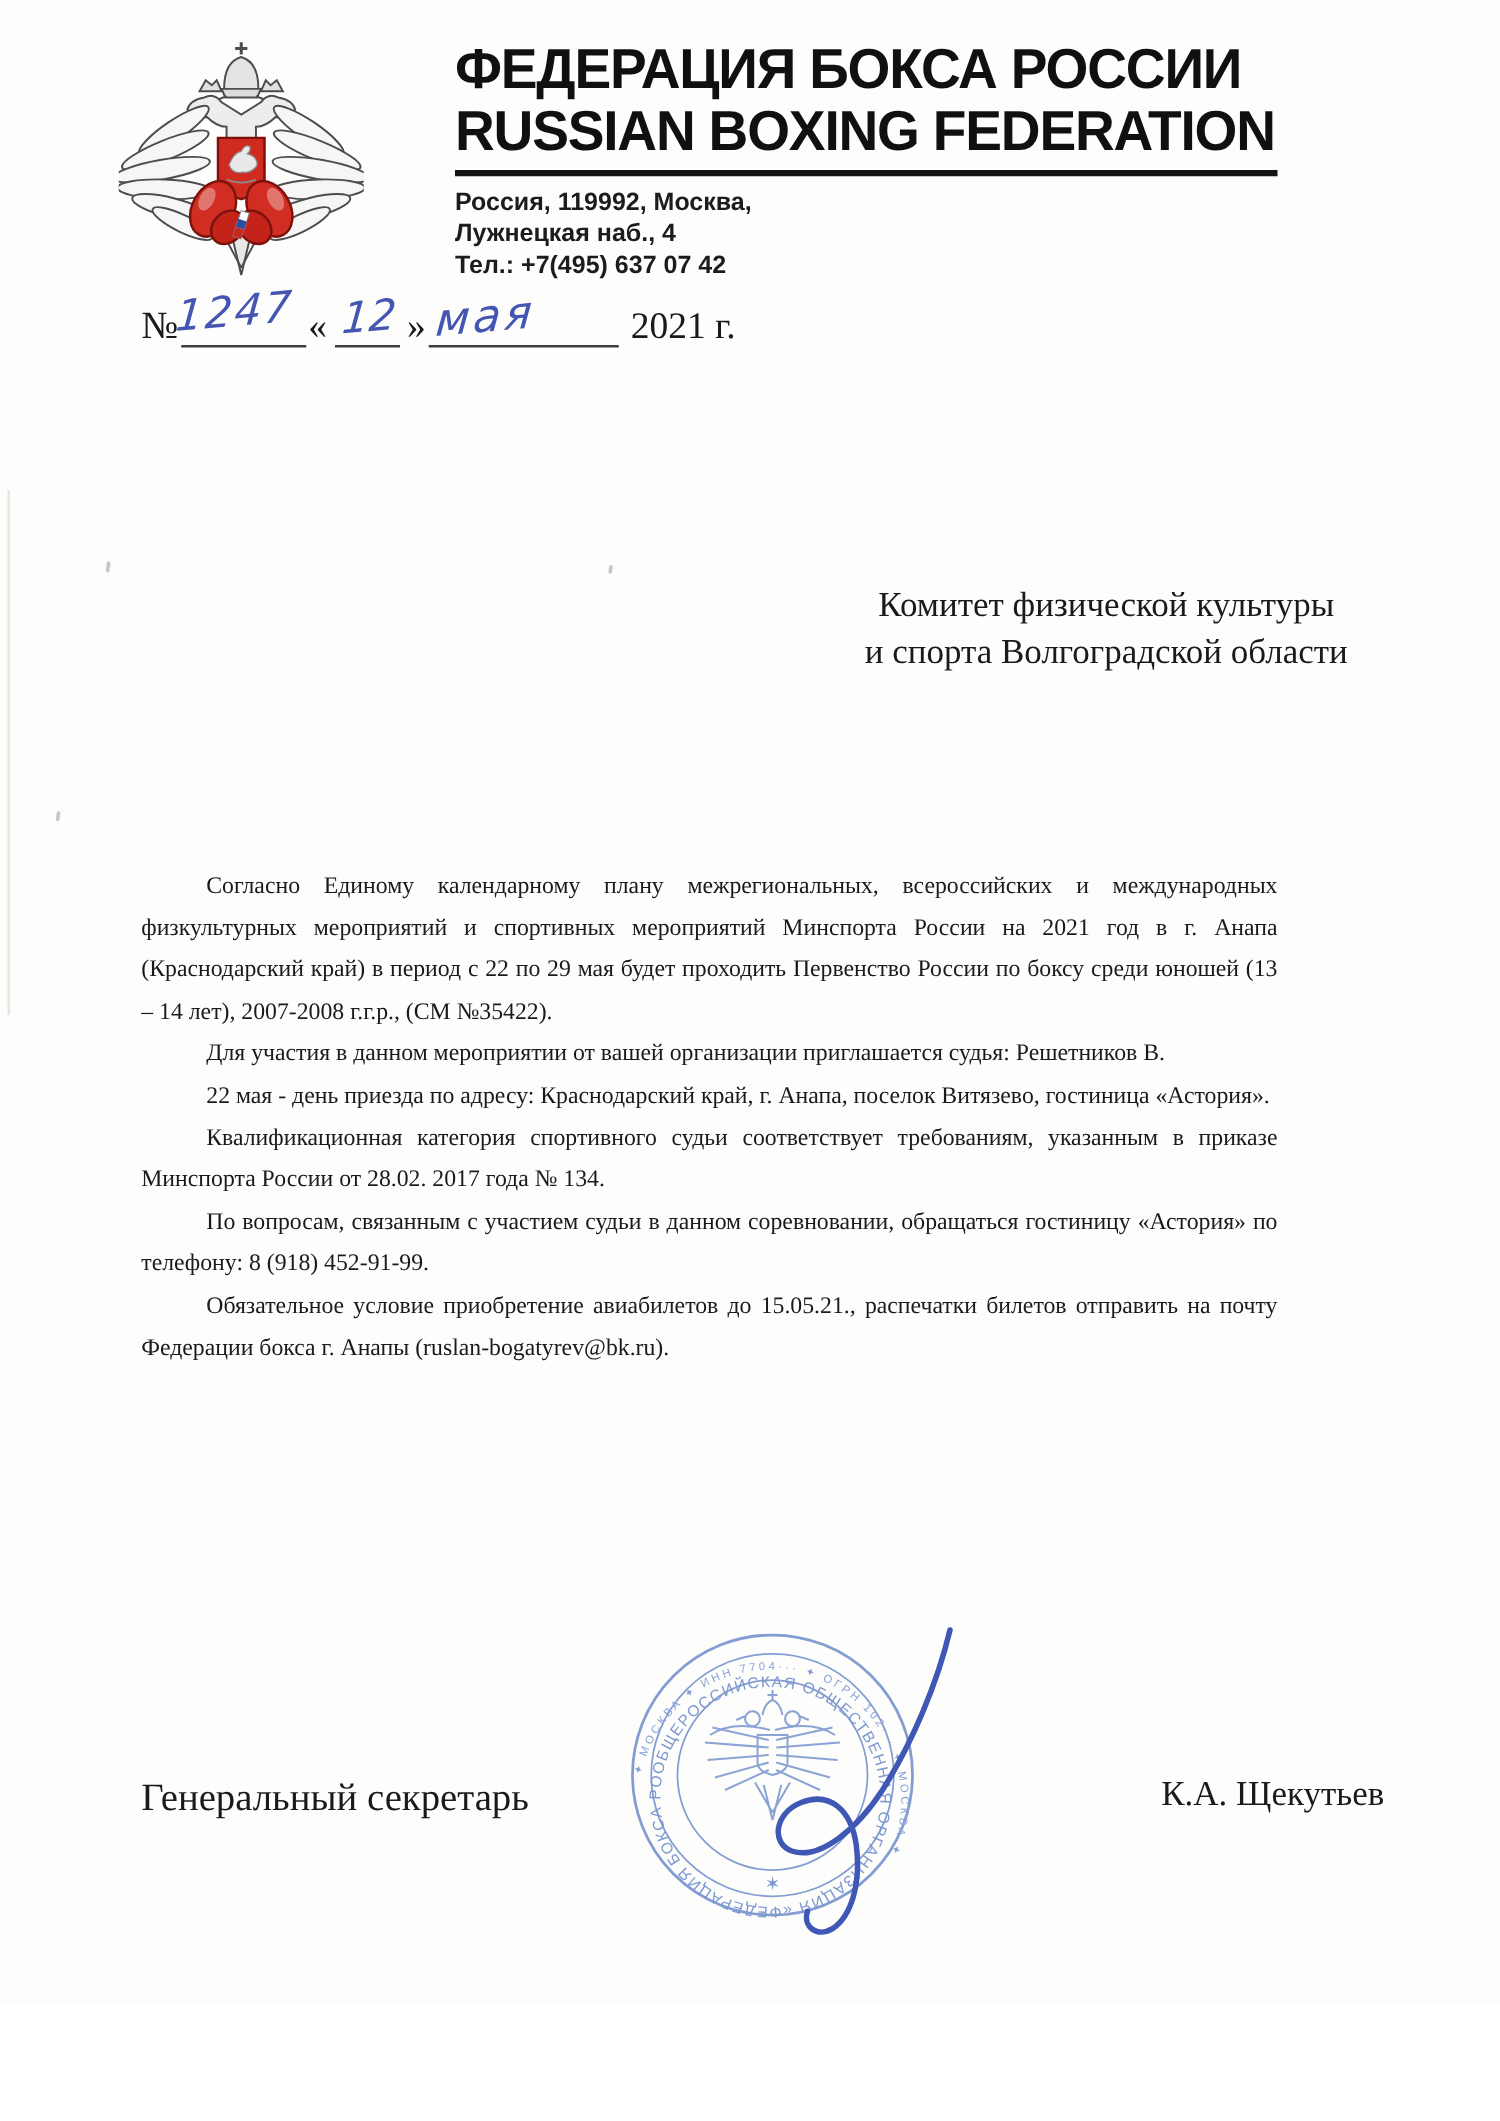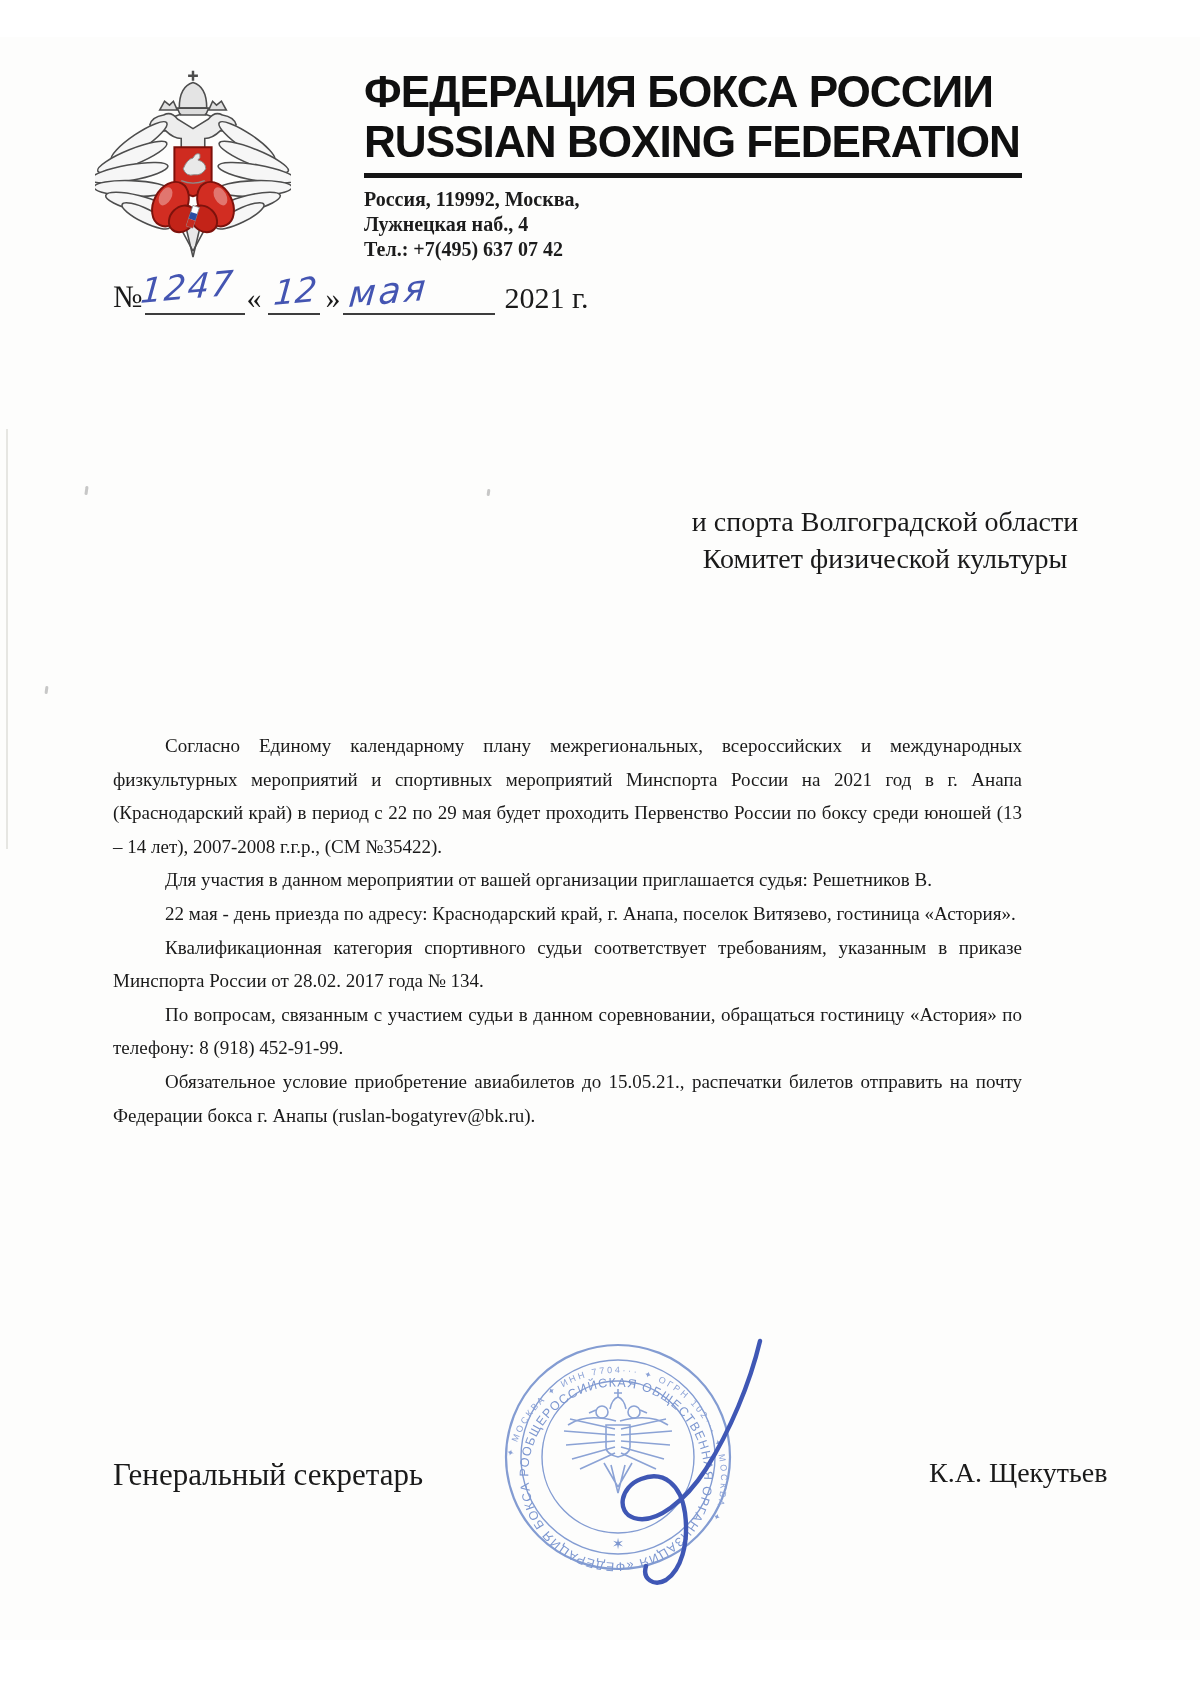--- a/index.html
+++ b/index.html
@@ -1,27 +1,27 @@
 <!DOCTYPE html>
 <html><head>
 <meta charset="utf-8">
 <style>
   html,body{margin:0;padding:0;background:#ffffff;}
   .page{position:relative;width:1200px;height:1603px;background:#fdfdfc;overflow:hidden;
-        font-family:"Liberation Serif", serif;color:#1a1a1a;margin-top:37px;}
+        font-family:"Liberation Serif", serif;color:#1a1a1a;}
 
   
   .emblem{position:absolute;left:95px;top:22px;width:196px;height:206px;}
   .head-block{position:absolute;left:364px;top:30px;width:658px;}
   .title-ru,.title-en{font-family:"Liberation Sans", sans-serif;font-weight:bold;
         font-size:45px;line-height:50px;letter-spacing:-1px;color:#101010;white-space:nowrap;
         transform:scaleX(.98);transform-origin:left;}
   .head-rule{height:5px;background:#151515;margin-top:6px;}
   .addr-row{display:flex;margin-top:9px;}
-  .addr{font-family:Liberation Serif, serif;font-weight:bold;font-size:20px;
+  .addr{font-family:Liberation Sans, sans-serif;font-weight:bold;font-size:20px;
         line-height:25px;color:#1c1c1c;width:420px;}
   .addr.en{width:238px;}
 
   
   .ref-line{position:absolute;left:113px;top:236px;font-size:30px;display:flex;align-items:flex-end;}
   .ref-no{font-size:31px;}
   .blank{position:relative;display:inline-block;border-bottom:2px solid #3d3d3d;height:40px;}
   .b1{width:100px;margin-left:2px;}
   .b2{width:52px;margin:0 4px;}
   .b3{width:152px;margin-right:10px;}
@@ -149,22 +149,22 @@
       <span class="hw">12</span>
     </span>
     <span class="q">»</span>
     <span class="blank b3">
       <span class="hw hw-month">мая</span>
     </span>
     <span class="ref-year">2021 г.</span>
   </div>
 
   <div class="recipient">
+    <div>Комитет физической культуры</div>
     <div>и спорта Волгоградской области</div>
-    <div>Комитет физической культуры</div>
   </div>
 
   <div class="letter-body">
     <p>Согласно Единому календарному плану межрегиональных, всероссийских и международных физкультурных мероприятий и спортивных мероприятий Минспорта России на 2021 год в г. Анапа (Краснодарский край) в период с 22 по 29 мая будет проходить Первенство России по боксу среди юношей (13 – 14 лет), 2007-2008 г.г.р., (СМ №35422).</p>
     <p>Для участия в данном мероприятии от вашей организации приглашается судья: Решетников В.</p>
     <p>22 мая - день приезда по адресу: Краснодарский край, г. Анапа, поселок Витязево, гостиница «Астория».</p>
     <p>Квалификационная категория спортивного судьи соответствует требованиям, указанным в приказе Минспорта России от 28.02. 2017 года № 134.</p>
     <p>По вопросам, связанным с участием судьи в данном соревновании, обращаться гостиницу «Астория» по телефону: 8 (918) 452-91-99.</p>
     <p>Обязательное условие приобретение авиабилетов до 15.05.21., распечатки билетов отправить на почту Федерации бокса г. Анапы (ruslan-bogatyrev@bk.ru).</p>
   </div>

